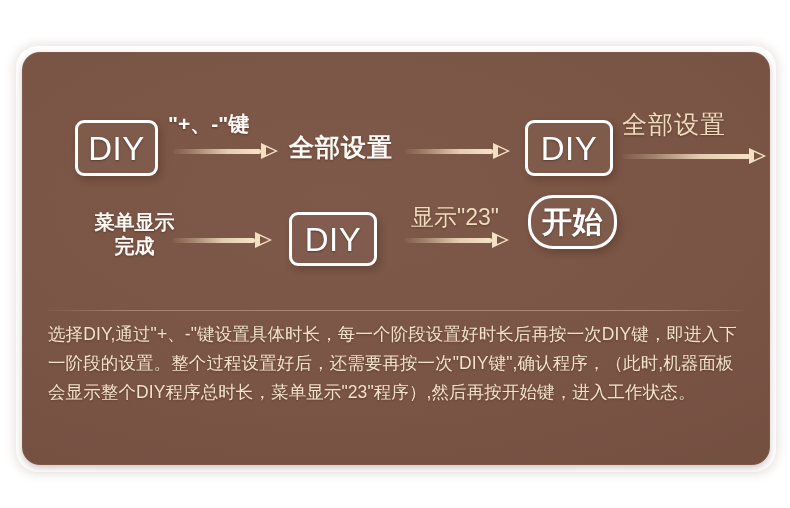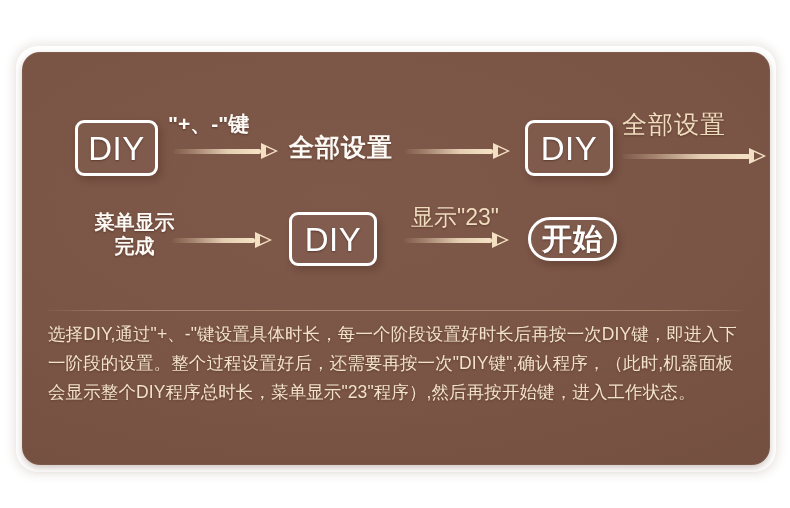--- a/index.html
+++ b/index.html
@@ -197,21 +197,21 @@
   </div>
 
   <div class="lbl lbl-cream" style="left:389px; top:153px; font-size:23px;">显示"23"</div>
 
   <div class="arrow" style="left:382px; top:180px; width:105px;">
     <div class="shaft" style="width:88px;"></div>
     <div class="head"></div>
     <div class="head-inner"></div>
   </div>
 
-  <div class="keybox" style="left:506px; top:165px; width:89px; height:44px;border-radius:25px;">
+  <div class="keybox" style="left:506px; top:143px; width:89px; height:54px;border-radius:25px;">
     <span class="kb-label kb-cjk">开始</span>
   </div>
 
   <div id="divider" style="left:26px; top:258px; width:694px;"></div>
 
   <div id="paragraph" style="left:26px; top:268px;">选择DIY,通过"+、-"键设置具体时长，每一个阶段设置好时长后再按一次DIY键，即进入下一阶段的设置。整个过程设置好后，还需要再按一次"DIY键",确认程序，（此时,机器面板会显示整个DIY程序总时长，菜单显示"23"程序）,然后再按开始键，进入工作状态。</div>
 
 </div>
 
 </body></html>

